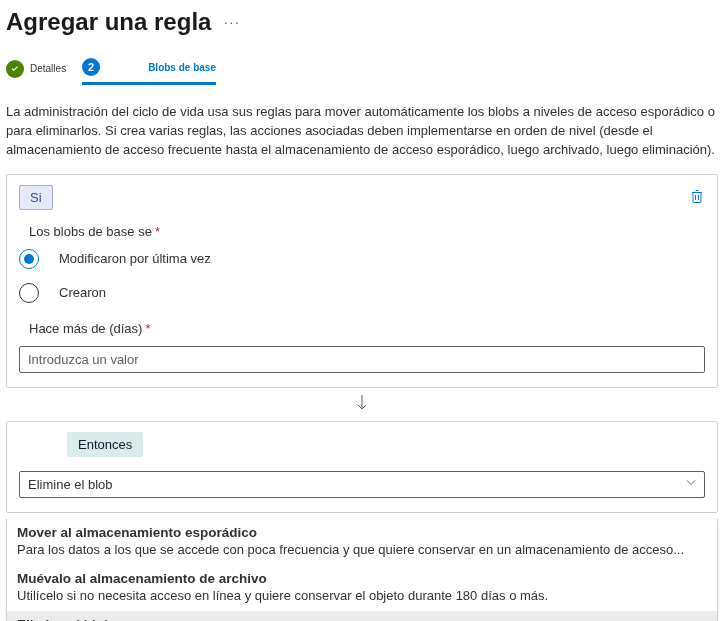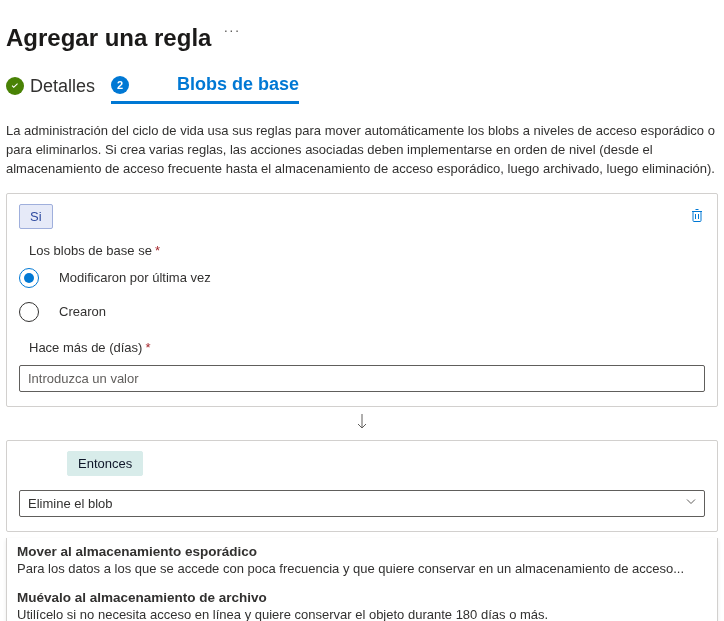--- a/index.html
+++ b/index.html
@@ -5,34 +5,34 @@
     * { box-sizing: border-box; margin: 0; padding: 0; }
     body {
       font-family: "Segoe UI", -apple-system, sans-serif;
       font-size: 13px;
       color: #323130;
       padding: 8px 6px 20px 6px;
       width: 724px;
       background: #fff;
     }
     .header-row { display: flex; align-items: center; gap: 12px; margin-bottom: 22px; }
-    h1 { font-size: 24px; font-weight: 600; color: #1b1a19; margin-top: 16px; }
+    h1 { font-size: 24px; font-weight: 600; color: #1b1a19; }
     .dots-icon { font-size: 14px; color: #605e5c; letter-spacing: 1px; }
 
     .tabs { display: flex; gap: 16px; align-items: center; margin-bottom: 18px; border-bottom: 0; }
     .tab { display: flex; align-items: center; gap: 6px; padding-bottom: 6px; }
     .tab.active { border-bottom: 3px solid #0078d4; }
     .step-circle {
       width: 18px; height: 18px; border-radius: 50%;
       display: inline-flex; align-items: center; justify-content: center;
       font-size: 11px; font-weight: 600; color: #fff;
     }
     .step-done { background: #498205; }
     .step-current { background: #0078d4; }
-    .tab-label { font-size: 18px; color: #323130; }
+    .tab-label { font-size: 10px; color: #323130; }
     .tab.active .tab-label { color: #0078d4; font-weight: 600; margin-left: 42px; }
 
     .desc { font-size: 13px; line-height: 1.45; color: #323130; margin-bottom: 14px; }
 
     .card {
       border: 1px solid #d2d0ce;
       border-radius: 2px;
       padding: 10px 12px 14px 12px;
       margin-bottom: 6px;
       background: #fff;

